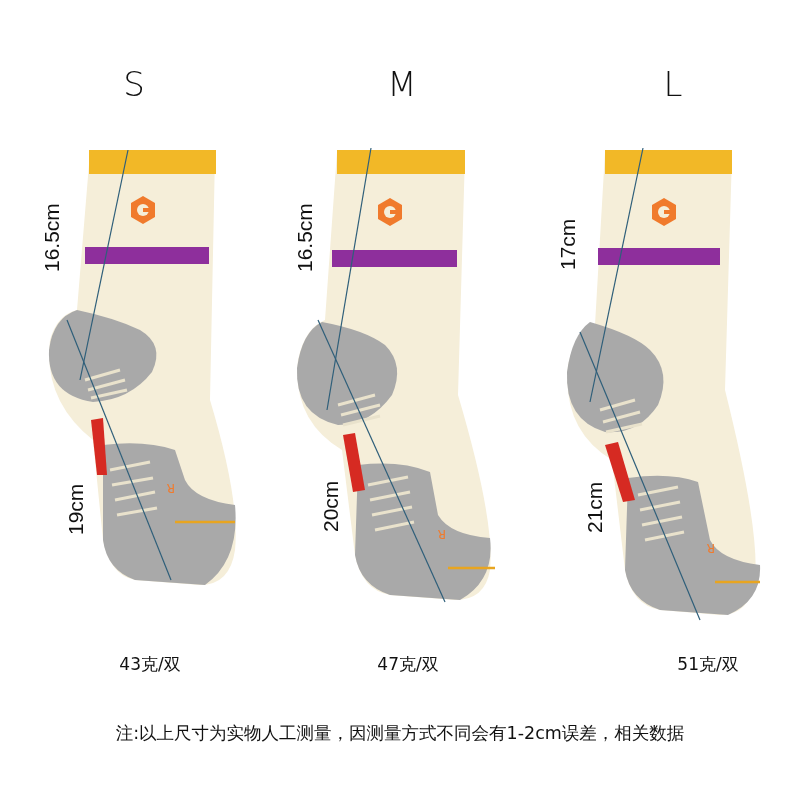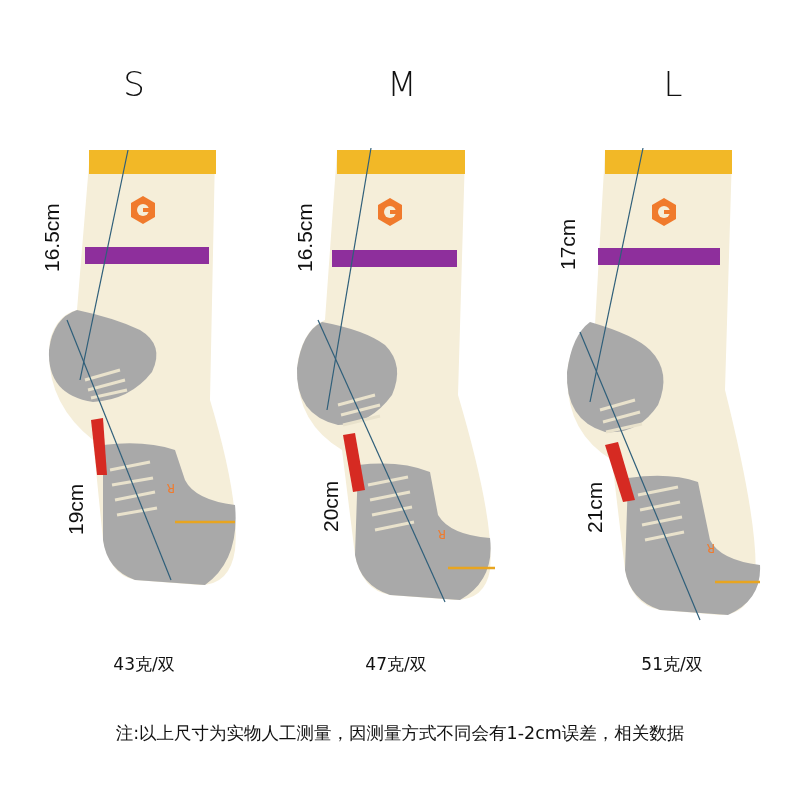--- a/index.html
+++ b/index.html
@@ -103,19 +103,19 @@
       <line x1="90" y1="370" x2="130" y2="362"></line>
       <line x1="92" y1="385" x2="132" y2="377"></line>
       <line x1="95" y1="400" x2="134" y2="392"></line>
   </g>
   <line x1="165" y1="442" x2="210" y2="442" stroke="#e8a520" stroke-width="2.5"></line>
   <text x="157" y="412" font-size="12" fill="#f07a2c" font-family="DejaVu Sans, sans-serif" transform="rotate(180,161,408)">R</text>
   <line x1="93" y1="8" x2="40" y2="262" stroke="#2f5f7a" stroke-width="1.2"></line>
   <line x1="30" y1="192" x2="150" y2="480" stroke="#2f5f7a" stroke-width="1.2"></line>
 </svg>
 
-<div class="weight" style="left:144px">43克/双</div>
-<div class="weight" style="left:396px">47克/双</div>
-<div class="weight" style="left:672px">51克/双</div>
+<div class="weight" style="left:150px">43克/双</div>
+<div class="weight" style="left:408px">47克/双</div>
+<div class="weight" style="left:708px">51克/双</div>
 
 <div class="note">
   <div>注:以上尺寸为实物人工测量，因测量方式不同会有1-2cm误差，相关数据</div>
 </div>
 
 </body></html>

